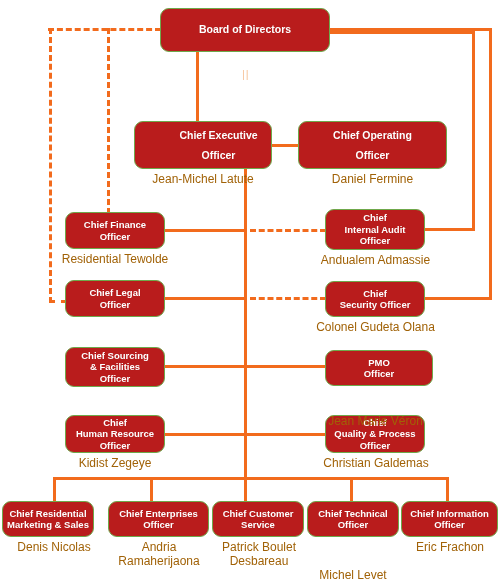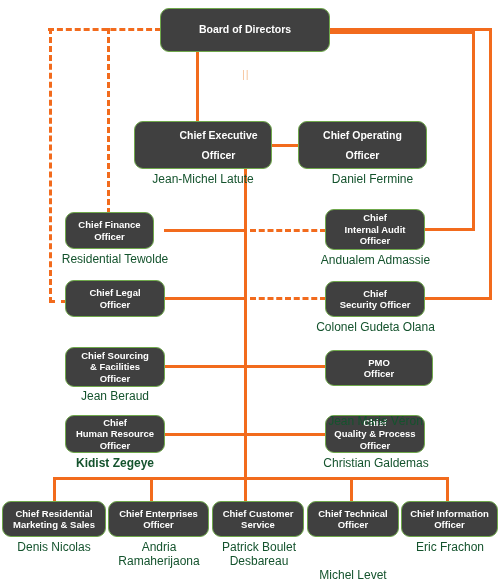--- a/index.html
+++ b/index.html
@@ -14,21 +14,21 @@
     height: 587px;
     background: #ffffff;
     overflow: hidden;
     font-family: "Liberation Sans", sans-serif;
   }
 
   
   .node {
     position: absolute;
     box-sizing: border-box;
-    background: #404040;
+    background: #b91c1c;
     border: 1.5px solid #6FA84B;
     border-radius: 9px;
     color: #ffffff;
     font-weight: bold;
     font-size: 9.5px;
     line-height: 11.5px;
     text-align: center;
     display: flex;
     align-items: center;
     justify-content: center;
@@ -37,21 +37,21 @@
     text-shadow: 0 0 1px rgba(0,0,0,0.12);
   }
   .node span { display: block; width: 100%; }
 
   
   .caption {
     position: absolute;
     font-family: "Liberation Sans", sans-serif;
     font-size: 12px;
     line-height: 14px;
-    color: #14532d;
+    color: #a16207;
     text-align: center;
     font-weight: normal;
     z-index: 6;
     white-space: pre-line;
   }
 
   
   .line {
     position: absolute;
     background: #F26B1D;
@@ -135,27 +135,27 @@
   <div class="node" style="left:160px; top:8px; width:170px; height:44px; font-size:10.5px;">
     <span style="white-space: pre-line;">Board of Directors</span>
   </div>
 
   <div class="node" style="left:134px; top:121px; width:138px; height:48px; font-size:10.5px; line-height:20px;padding-left:34px;">
     <span style="white-space: pre-line;">Chief Executive
 Officer</span>
   </div>
   <div class="caption" style="left: 119px; top: 172px; width: 168px; white-space: pre-line;">Jean-Michel Latute</div>
 
-  <div class="node" style="left:298px; top:121px; width:129px; height:48px; font-size:10.5px; line-height:20px;">
+  <div class="node" style="left:298px; top:121px; width:149px; height:48px; font-size:10.5px; line-height:20px;">
     <span style="white-space: pre-line;">Chief Operating
 Officer</span>
   </div>
   <div class="caption" style="left: 298px; top: 172px; width: 149px; white-space: pre-line;">Daniel Fermine</div>
 
-  <div class="node" style="left:65px; top:212px; width:89px; height:37px;justify-content:center;">
+  <div class="node" style="left:65px; top:212px; width:100px; height:37px;justify-content:center;">
     <span style="white-space: pre-line;">Chief  Finance
 Officer</span>
   </div>
   <div class="caption" style="left: 45px; top: 252px; width: 140px; white-space: pre-line;">Residential Tewolde</div>
 
   <div class="node" style="left:325px; top:209px; width:100px; height:41px;">
     <span style="white-space: pre-line;">Chief
 Internal Audit
 Officer</span>
   </div>
@@ -170,43 +170,42 @@
     <span style="white-space: pre-line;">Chief
 Security Officer</span>
   </div>
   <div class="caption" style="left: 308px; top: 320px; width: 135px; white-space: pre-line;">Colonel Gudeta Olana</div>
 
   <div class="node" style="left:65px; top:347px; width:100px; height:40px;">
     <span style="white-space: pre-line;">Chief Sourcing
 &amp; Facilities
 Officer</span>
   </div>
-  <div class="caption" style="left: 60px; top: 389px; width: 110px; white-space: pre-line;">Jean Beraud</div>
 
   <div class="node" style="left:325px; top:350px; width:108px; height:36px;">
     <span style="white-space: pre-line;">PMO
 Officer</span>
   </div>
   <div class="caption" style="left: 318px; top: 389px; width: 115px; white-space: pre-line; margin-top: 25px;">Jean Marie Véron</div>
 
   <div class="node" style="left:65px; top:415px; width:100px; height:38px;">
     <span style="white-space: pre-line;">Chief
 Human Resource
 Officer</span>
   </div>
-  <div class="caption" style="left: 60px; top: 456px; width: 110px; white-space: pre-line; font-weight: bold;">Kidist Zegeye</div>
+  <div class="caption" style="left: 60px; top: 456px; width: 110px; white-space: pre-line;">Kidist Zegeye</div>
 
   <div class="node" style="left:325px; top:415px; width:100px; height:38px;">
     <span style="white-space: pre-line;">Chief
 Quality &amp; Process
 Officer</span>
   </div>
   <div class="caption" style="left: 312px; top: 456px; width: 128px; white-space: pre-line;">Christian Galdemas</div>
 
-  <div class="node" style="left:2px; top:501px; width:104px; height:36px;">
+  <div class="node" style="left:2px; top:501px; width:92px; height:36px;">
     <span style="white-space: pre-line;">Chief  Residential
 Marketing &amp; Sales</span>
   </div>
   <div class="caption" style="left: 0px; top: 540px; width: 108px; white-space: pre-line;">Denis Nicolas</div>
 
   <div class="node" style="left:108px; top:501px; width:101px; height:36px;">
     <span style="white-space: pre-line;">Chief  Enterprises
 Officer</span>
   </div>
   <div class="caption" style="left: 104px; top: 540px; width: 110px; white-space: pre-line;">Andria

